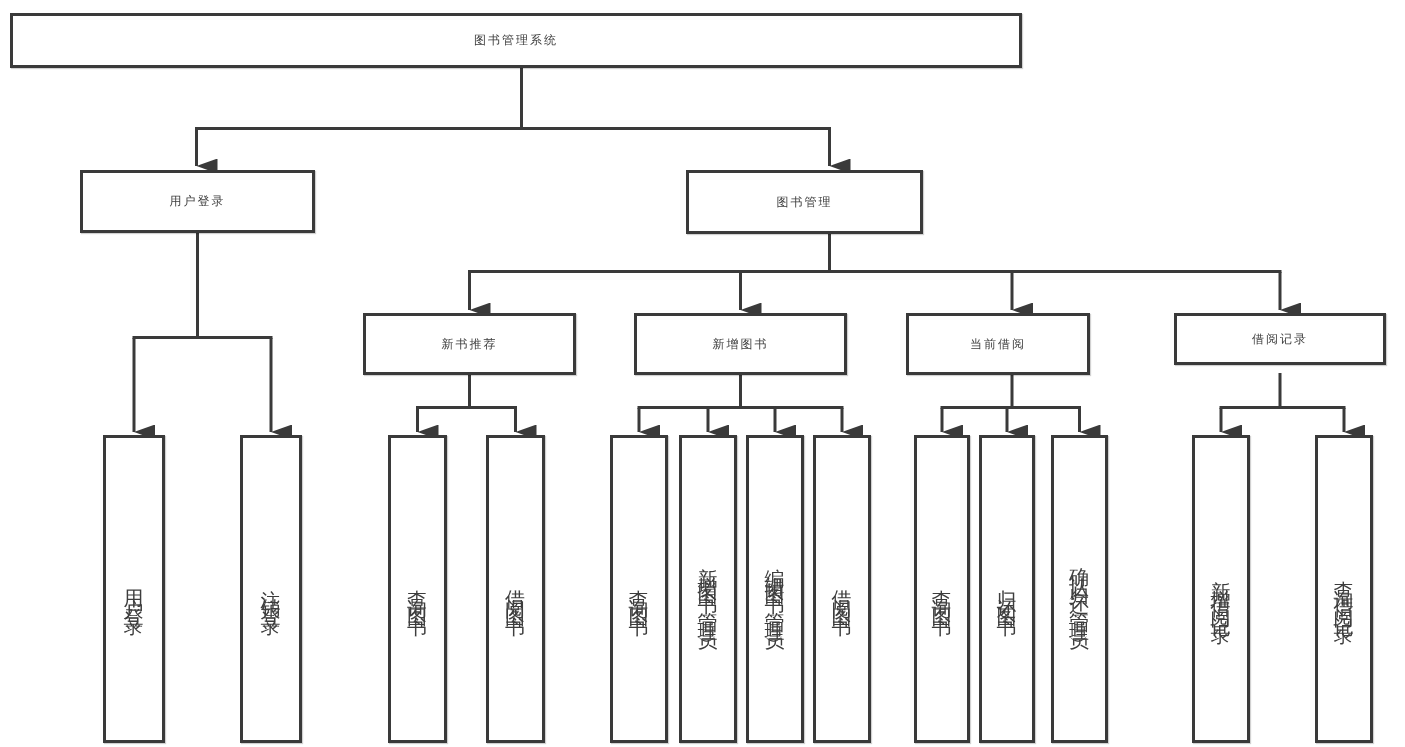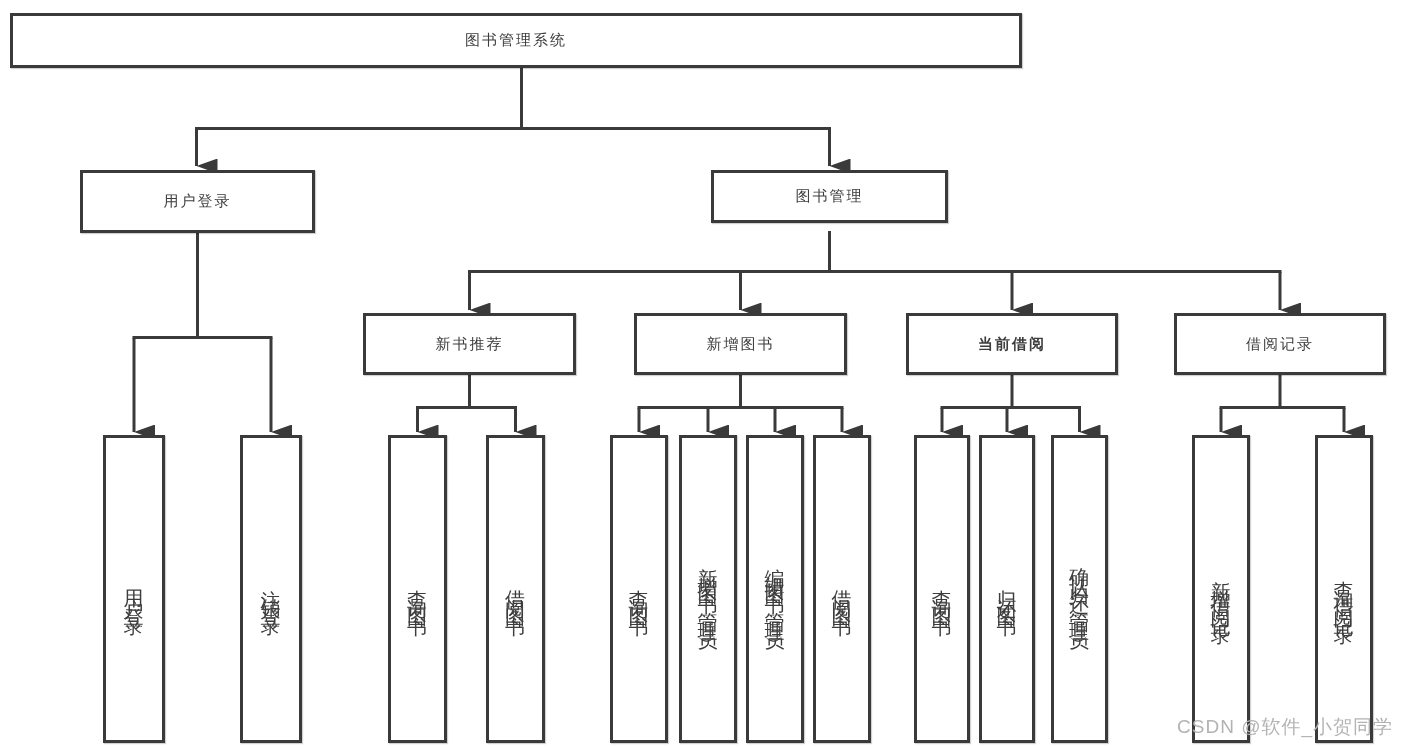--- a/index.html
+++ b/index.html
@@ -13,21 +13,21 @@
   .connectors{position:absolute;left:0;top:0;}
   .node{
     position:absolute;
     box-sizing:border-box;
     border:3px solid #3a3a3a;
     background:#fff;
     display:flex;
     align-items:center;
     justify-content:center;
     color:#3d3d3d;
-    font-size:15px;
+    font-size:12px;
     letter-spacing:2px;
     box-shadow:1px 1px 1px rgba(0,0,0,0.18);
     z-index:2;
   }
   .node.vert{
     writing-mode:vertical-rl;
     text-orientation:mixed;
     font-size:20px;
     letter-spacing:9px;
     line-height:1;
@@ -84,40 +84,39 @@
       <path d="M1007 408 V432" marker-end="url(#ah)"></path>
       <path d="M1079.5 408 V432" marker-end="url(#ah)"></path>
       <path d="M1221 408 V432" marker-end="url(#ah)"></path>
       <path d="M1344 408 V432" marker-end="url(#ah)"></path>
     </g>
   </svg>
 
   <div class="node" style="left:10px;top:13px;width:1012px;height:55px;">图书管理系统</div>
 
   <div class="node" style="left:80px;top:170px;width:235px;height:63px;">用户登录</div>
-  <div class="node" style="left:711px;top:170px;width:237px;height:53px;">图书管理</div>
+  <div class="node" style="left:686px;top:170px;width:237px;height:64px;">图书管理</div>
 
   <div class="node" style="left:363px;top:313px;width:213px;height:62px;text-align:right;">新书推荐</div>
   <div class="node" style="left:634px;top:313px;width:213px;height:62px;">新增图书</div>
-  <div class="node" style="left:906px;top:313px;width:212px;height:62px;font-weight:bold;">当前借阅</div>
-  <div class="node" style="left:1174px;top:313px;width:212px;height:62px;">借阅记录</div>
+  <div class="node" style="left:906px;top:313px;width:184px;height:62px;">当前借阅</div>
+  <div class="node" style="left:1174px;top:313px;width:212px;height:52px;">借阅记录</div>
 
   <div class="node vert" style="left:103px;top:435px;width:62px;height:308px;">用户登录</div>
   <div class="node vert" style="left:240px;top:435px;width:62px;height:308px;">注销登录</div>
 
   <div class="node vert" style="left:388px;top:435px;width:59px;height:308px;">查询图书</div>
   <div class="node vert" style="left:486px;top:435px;width:59px;height:308px;">借阅图书</div>
 
   <div class="node vert" style="left:610px;top:435px;width:58px;height:308px;">查询图书</div>
   <div class="node vert" style="left:679px;top:435px;width:58px;height:308px;">新增图书（管理员）</div>
   <div class="node vert" style="left:746px;top:435px;width:58px;height:308px;">编辑图书（管理员）</div>
   <div class="node vert" style="left:813px;top:435px;width:58px;height:308px;">借阅图书</div>
 
   <div class="node vert" style="left:914px;top:435px;width:56px;height:308px;">查询图书</div>
   <div class="node vert" style="left:979px;top:435px;width:56px;height:308px;">归还图书</div>
   <div class="node vert" style="left:1051px;top:435px;width:57px;height:308px;">确认归还（管理员）</div>
 
   <div class="node vert" style="left:1192px;top:435px;width:58px;height:308px;">新增借阅记录</div>
   <div class="node vert" style="left:1315px;top:435px;width:58px;height:308px;">查询借阅记录</div>
 
-  <div class="watermark">CSDN @软件_小贺同学</div>
 
 </div>
 
 </body></html>

